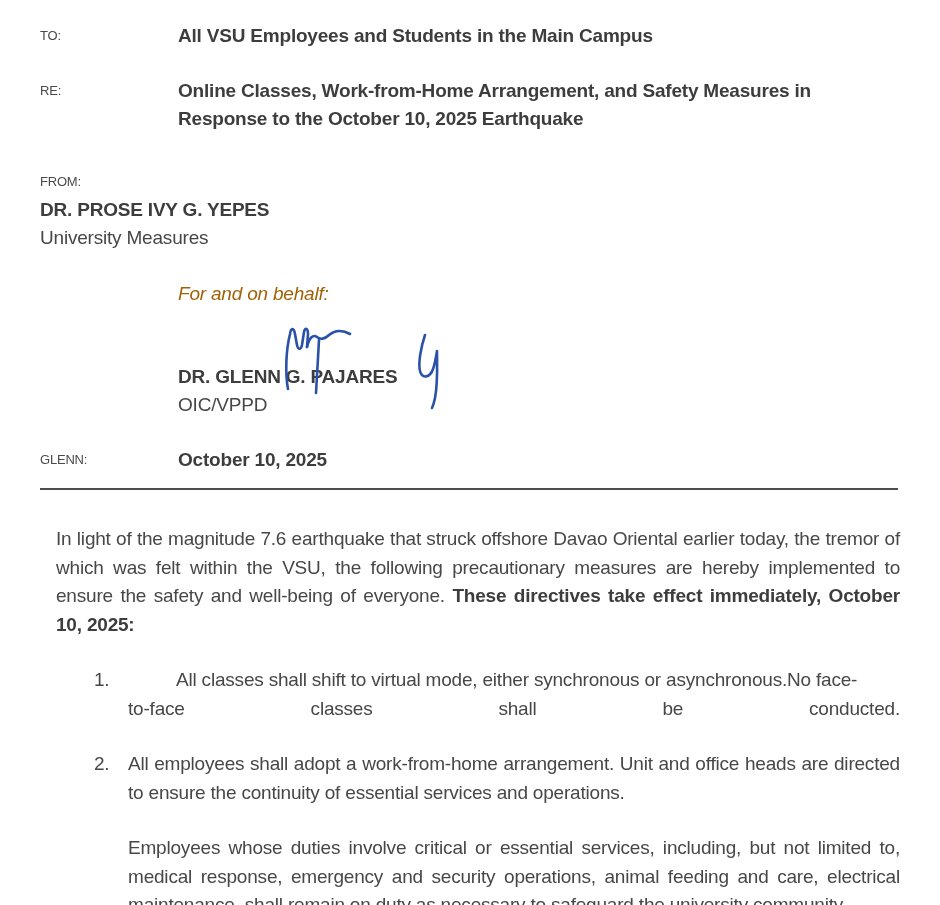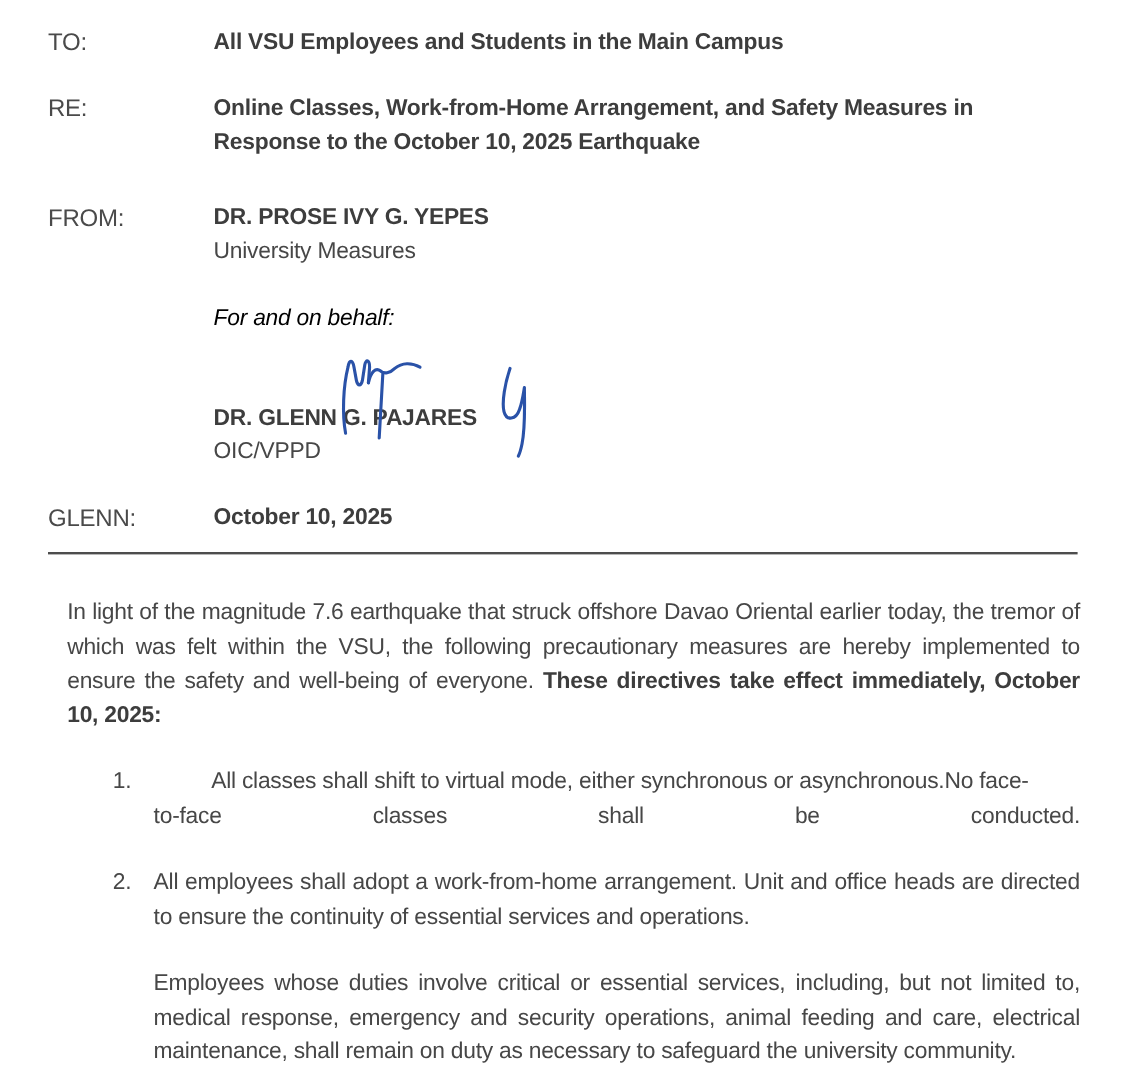--- a/index.html
+++ b/index.html
@@ -3,29 +3,29 @@
 <meta charset="utf-8">
 <style>
   * { margin:0; padding:0; box-sizing:border-box; }
   html,body { background:#ffffff; }
   .page {
     width:940px; height:905px; background:#ffffff; position:relative; overflow:hidden;
     font-family:"Liberation Sans", sans-serif; color:#474747; letter-spacing:-0.2px;
   }
   .memo-header { padding:22px 40px 0 40px; }
   .row { display:flex; }
-  .label { width:138px; flex-shrink:0; font-size:20px; line-height:28px; color:#4a4a4a; }
+  .label { width:138px; flex-shrink:0; font-size:13px; line-height:28px; color:#4a4a4a; }
   .value { font-size:19px; line-height:28px; }
   .bold { font-weight:bold; color:#3d3d3d; }
   .row-to { margin-bottom:27px; }
   .row-re { margin-bottom:35px; }
   .row-re .value { max-width:690px; }
-  .row-from { margin-bottom:28px; }
+  .row-from { margin-bottom:28px;flex-direction:column; }
   .row-behalf { margin-bottom:55px; }
-  .behalf { font-style:italic; color:#000000; }
+  .behalf { font-style:italic; color:#a16207; }
   .row-signatory { margin-bottom:27px; }
   .row-signatory .value { position:relative; }
   .sig-svg { position:absolute; left:95px; top:-40px; width:185px; height:88px; pointer-events:none; }
   .row-date { margin-bottom:14px; }
   .divider { margin:0 42px 0 40px; border-top:2px solid #4d4d4d; }
   .memo-body { padding:35px 40px 0 56px; font-size:19px; line-height:28.5px; }
   .intro { text-align:justify; margin-bottom:27px; }
   .list-item { display:flex; padding-left:38px; margin-bottom:27px; }
   .list-number { width:34px; flex-shrink:0; }
   .list-content { flex:1; text-align:justify; }

